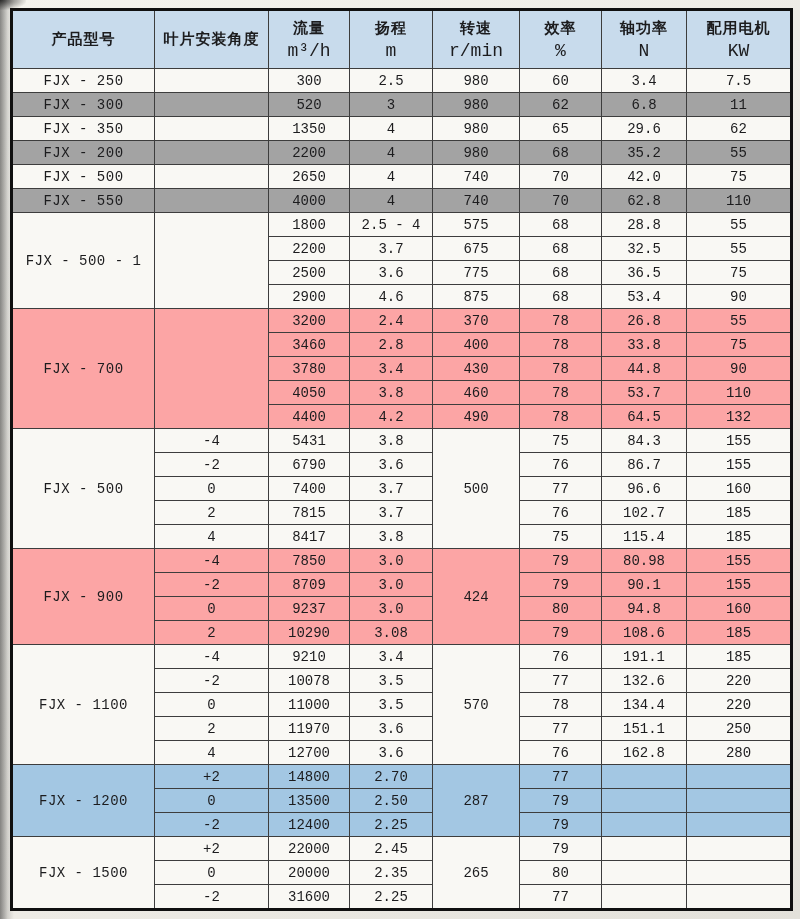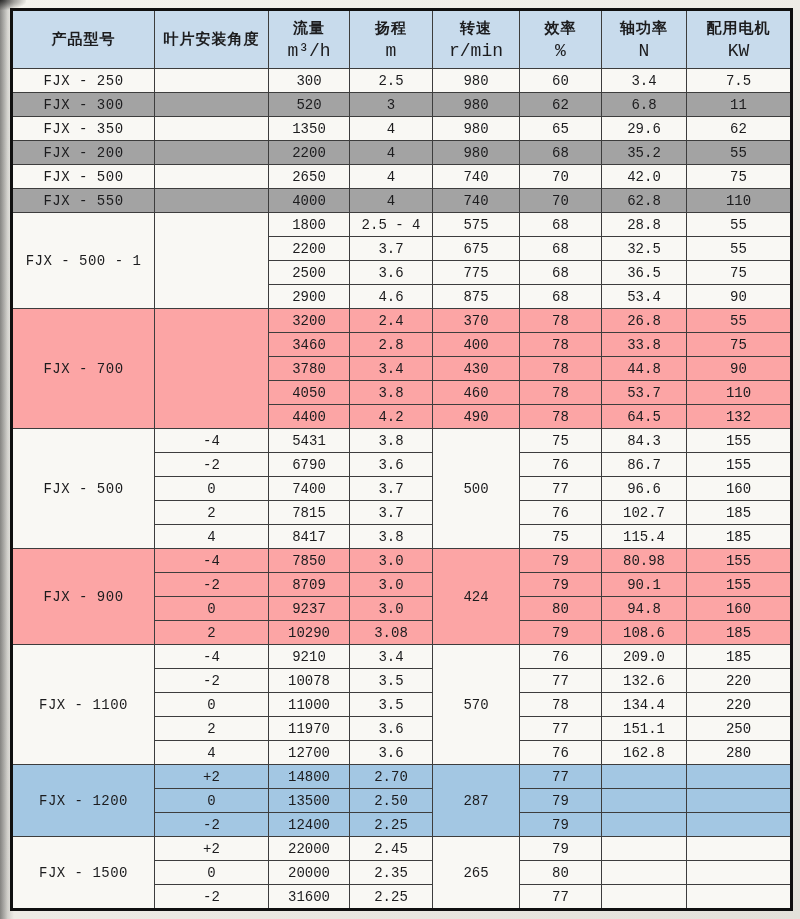--- a/index.html
+++ b/index.html
@@ -315,21 +315,21 @@
         <td class="t-b2">108.6</td>
         <td class="t-b2">185</td>
       </tr>
       <tr>
         <td class="t-white model-cell" rowspan="5">FJX - 1100</td>
         <td class="t-white">-4</td>
         <td class="t-white">9210</td>
         <td class="t-white">3.4</td>
         <td class="t-white" rowspan="5">570</td>
         <td class="t-white">76</td>
-        <td class="t-white">209.0</td>
+        <td class="t-white">191.1</td>
         <td class="t-white">185</td>
       </tr>
       <tr>
         <td class="t-white">-2</td>
         <td class="t-white">10078</td>
         <td class="t-white">3.5</td>
         <td class="t-white">77</td>
         <td class="t-white">132.6</td>
         <td class="t-white">220</td>
       </tr>

